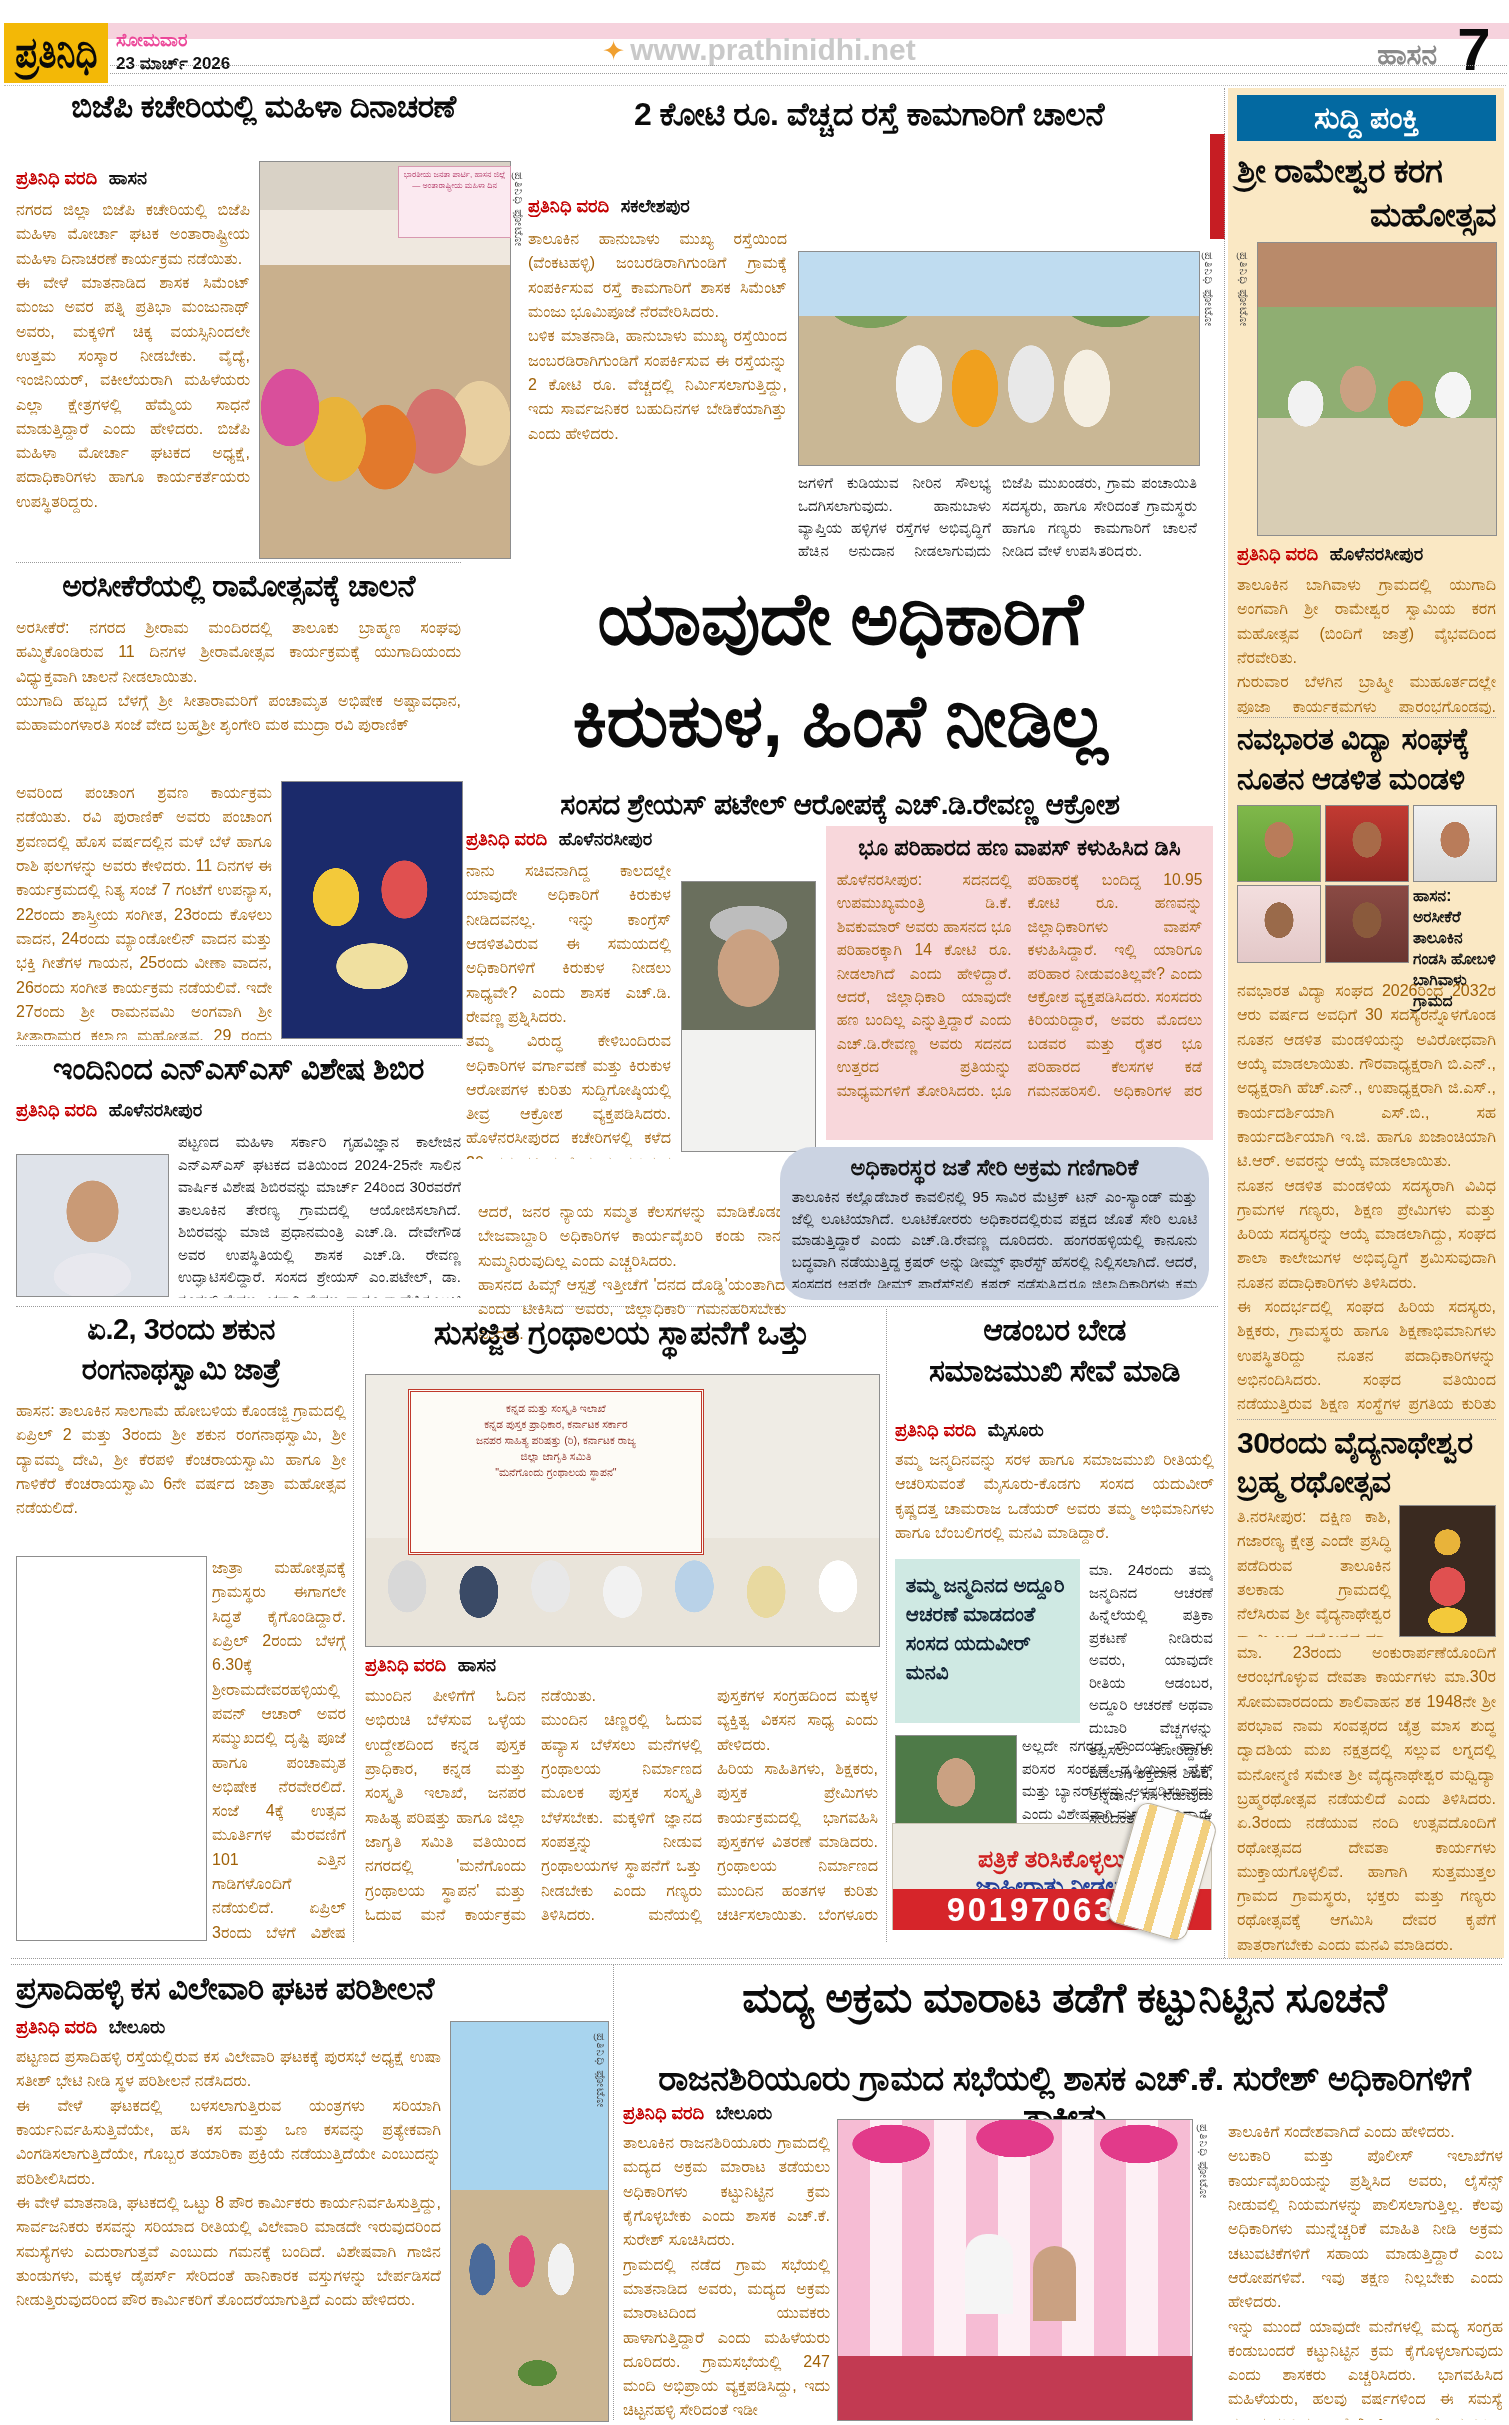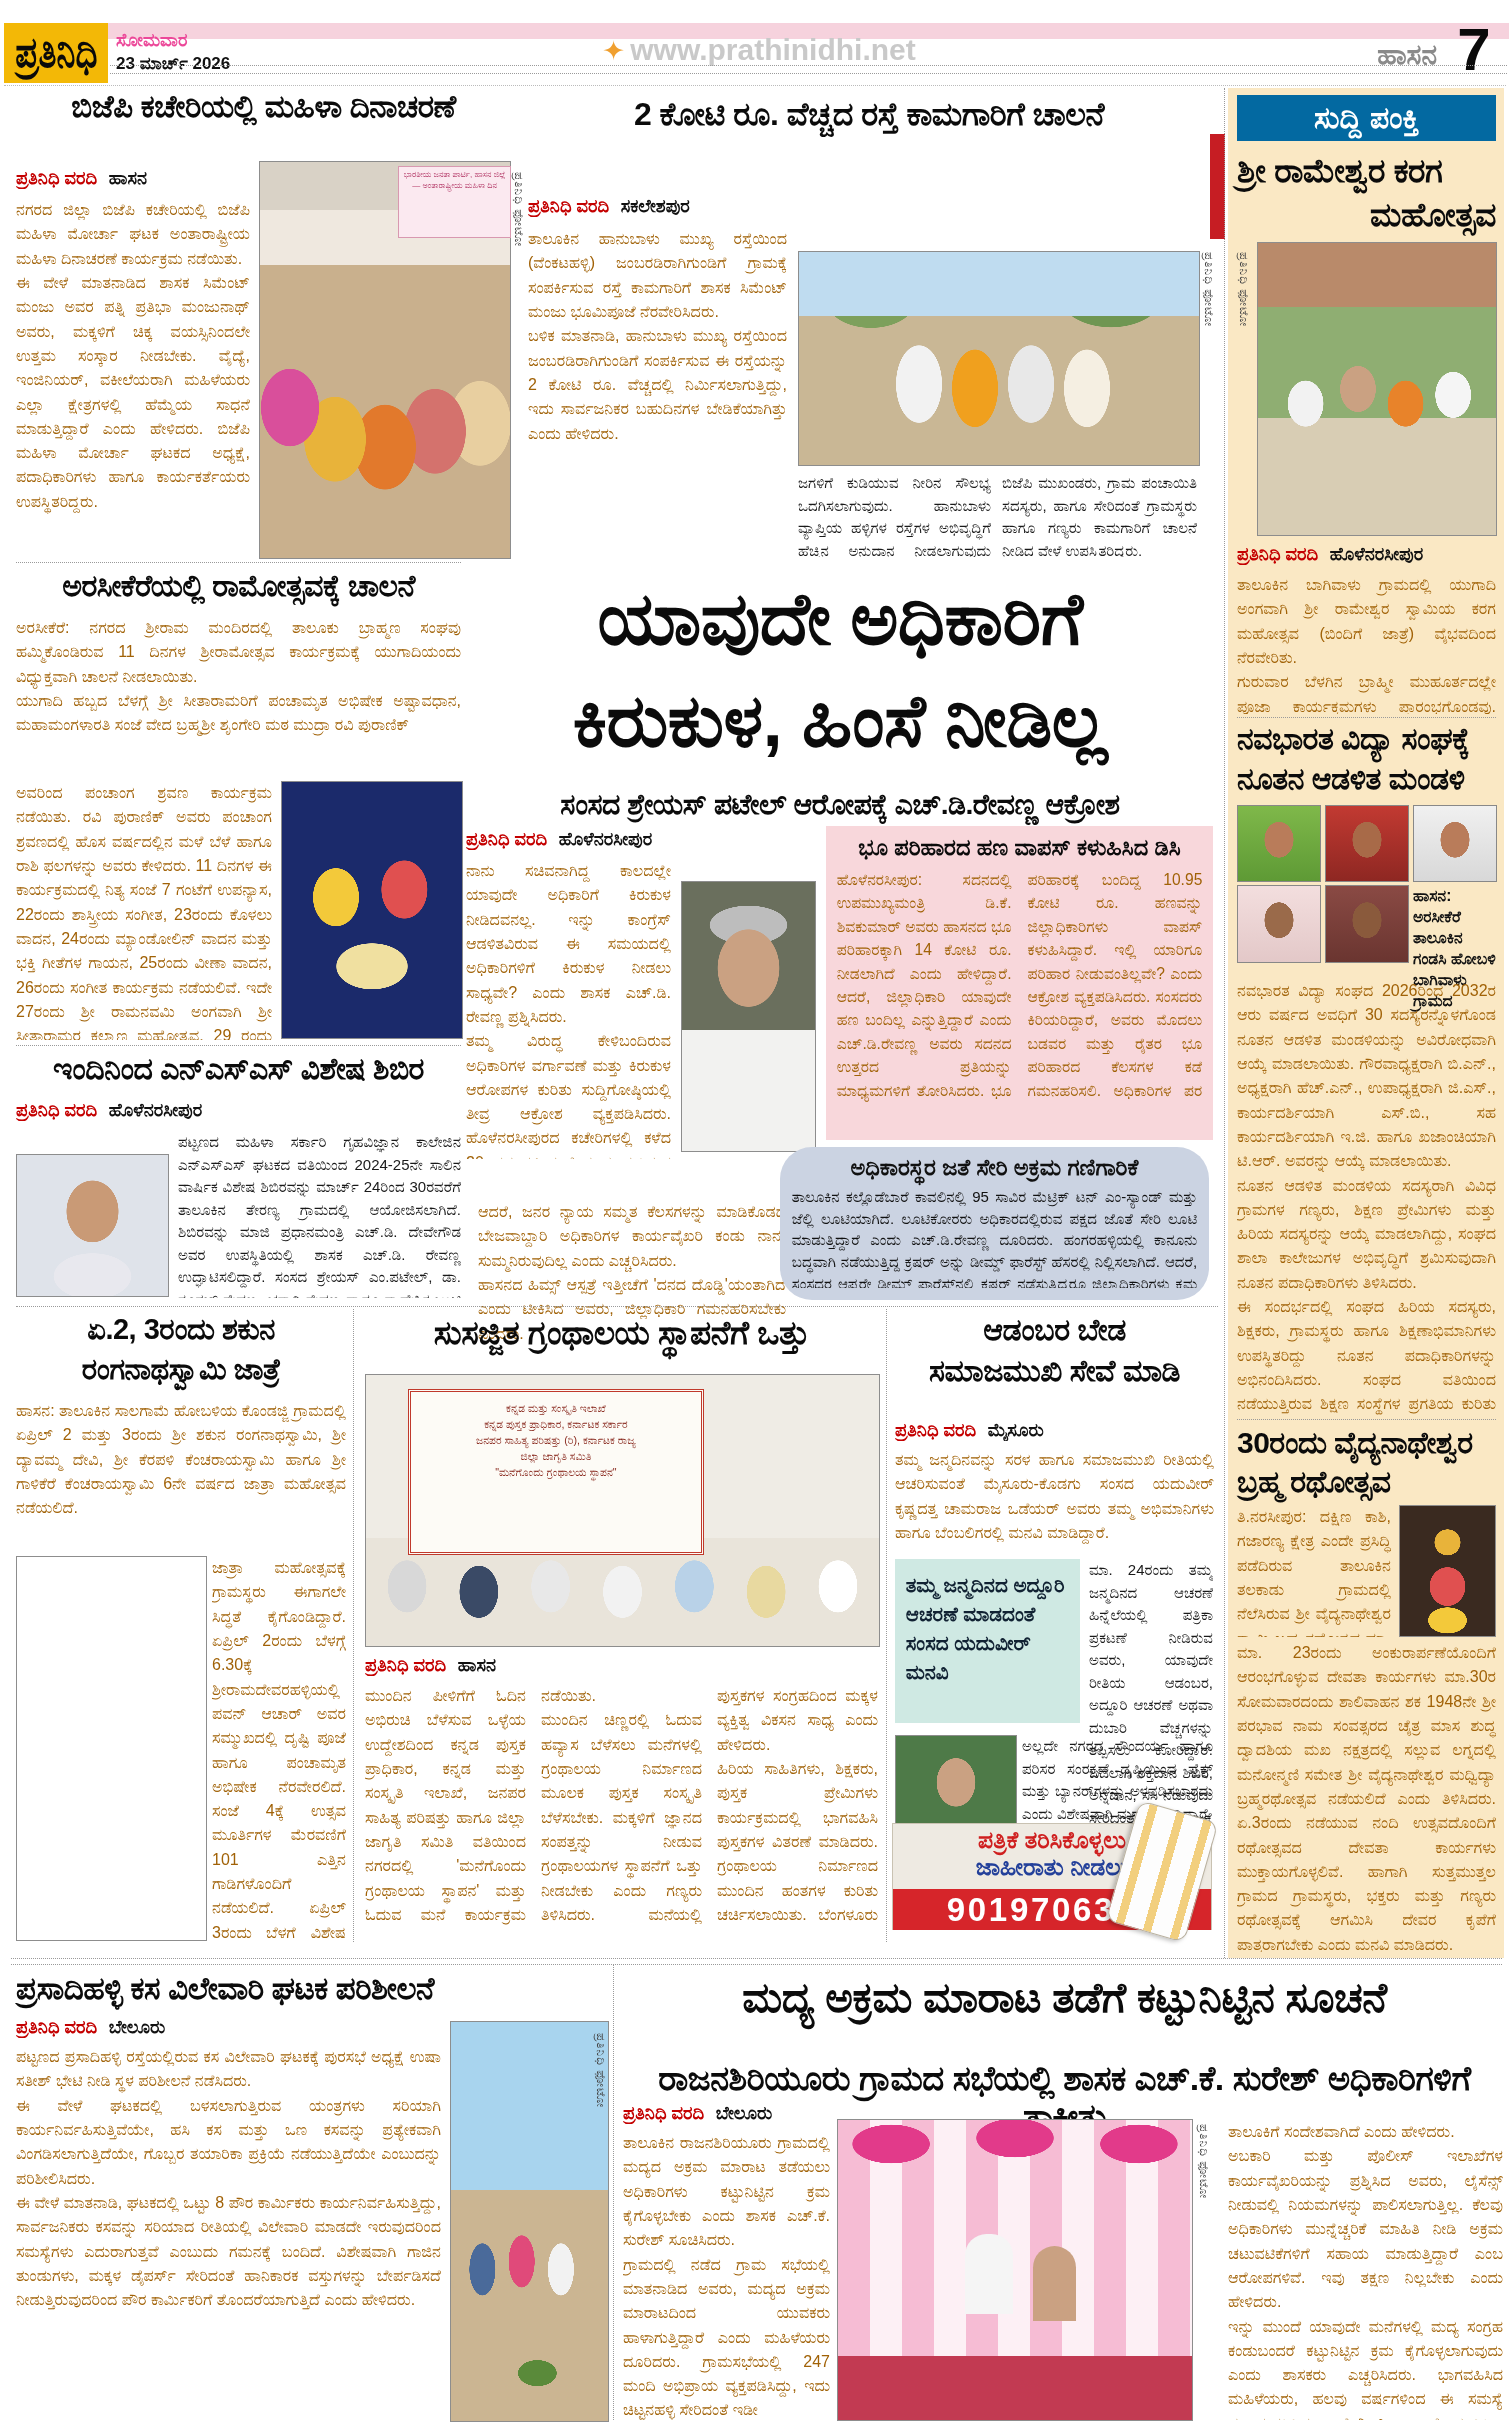--- a/index.html
+++ b/index.html
@@ -132,21 +132,21 @@
   #a8-body1{left:895px;top:1448px;width:319px;height:106px;}
   #a8-quote{left:895px;top:1559px;width:185px;height:164px;background:#cfe9e3;padding:11.8px 10.7px;box-sizing:border-box;
      font-size:20px;line-height:1.45;font-weight:600;color:#123;white-space:pre-line;overflow:hidden;}
   #a8-photo{left:895px;top:1735px;width:120px;height:103px;background:
     radial-gradient(ellipse 32px 40px at 50% 45%,#caa182 0 60%,transparent 61%),
     linear-gradient(180deg,#4e7a48 0 100%);}
   #a8-body2{left:1089px;top:1559px;width:124px;height:279px;}
   #a8-body3{left:1022px;top:1735px;width:191px;height:103px;font-size:15px;}
   #ad-box{left:892px;top:1823px;width:320px;height:107px;border:1.1px solid #c9c2b2;box-sizing:border-box;}
   #ad-top{position:absolute;left:0;top:0;width:100%;height:65px;background:#eeeae2;text-align:center;}
-  #ad-line1{font-size:23.6px;font-weight:800;color:#cf1f1f;margin-top:3px;}
+  #ad-line1{font-size:23.6px;font-weight:800;color:#cf1f1f;margin-top:22px;}
   #ad-line2{font-size:23.6px;font-weight:800;color:#23409a;}
   #ad-band{position:absolute;left:0;top:65px;width:100%;height:41px;background:#d6252a;display:flex;align-items:center;}
   #ad-phone{width:100%;text-align:center;font-size:33px;font-weight:800;color:#fff;letter-spacing:2.7px;}
   #ad-paper{position:absolute;left:228px;top:-15px;width:80px;height:123px;transform:rotate(16deg);
     background:repeating-linear-gradient(90deg,#fdfdfd 0 9.7px,#f2cf7e 9.7px 18px,#fdfdfd 18px 28px);
     border:1.1px solid #b9b1a0;border-radius:11.8px;box-shadow:-2.1px 2.1px 4.3px rgba(0,0,0,.25);}
   
   #news-col{left:1228px;top:88px;width:276px;height:1870px;background:#fae8c4;}
   #div-cream{left:1224px;top:88px;height:1870px;}
   #sp-head-box{left:1237px;top:95px;width:259px;height:46px;background:#0369a1;display:flex;align-items:center;justify-content:center;}

